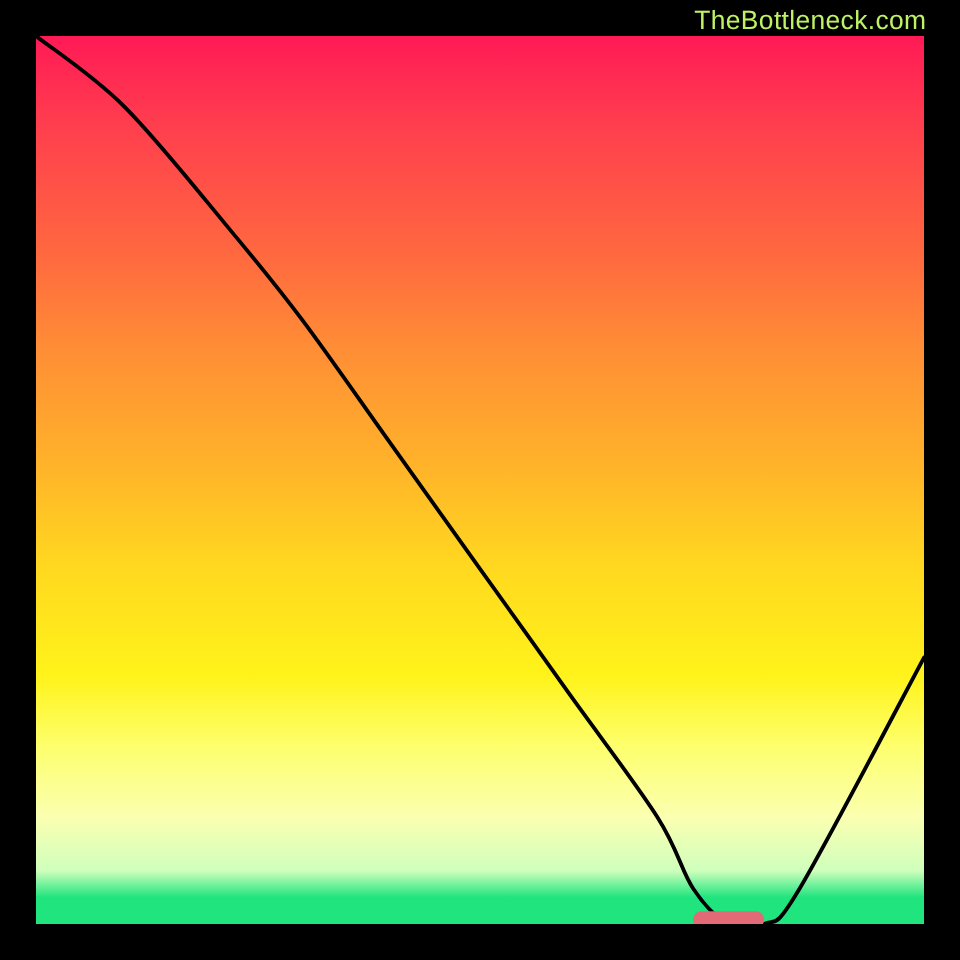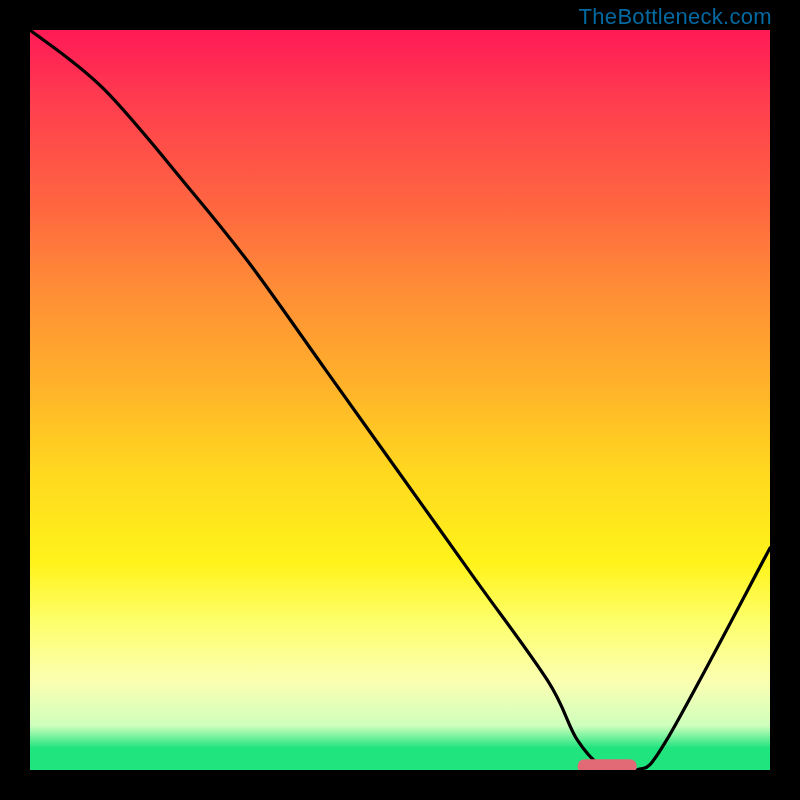--- a/index.html
+++ b/index.html
@@ -42,21 +42,21 @@
     position: absolute;
     left: 0;
     top: 0;
     width: 740px;
     height: 740px;
   }
   .watermark {
     position: absolute;
     top: 4px;
     right: 28px;
-    color: #0369a1;
+    color: #bef264;
     font-family: Arial, Helvetica, sans-serif;
     font-size: 22px;
     letter-spacing: 0.3px;
   }
 </style>
 </head>
 <body>
 
 <div class="chart-container">
 

